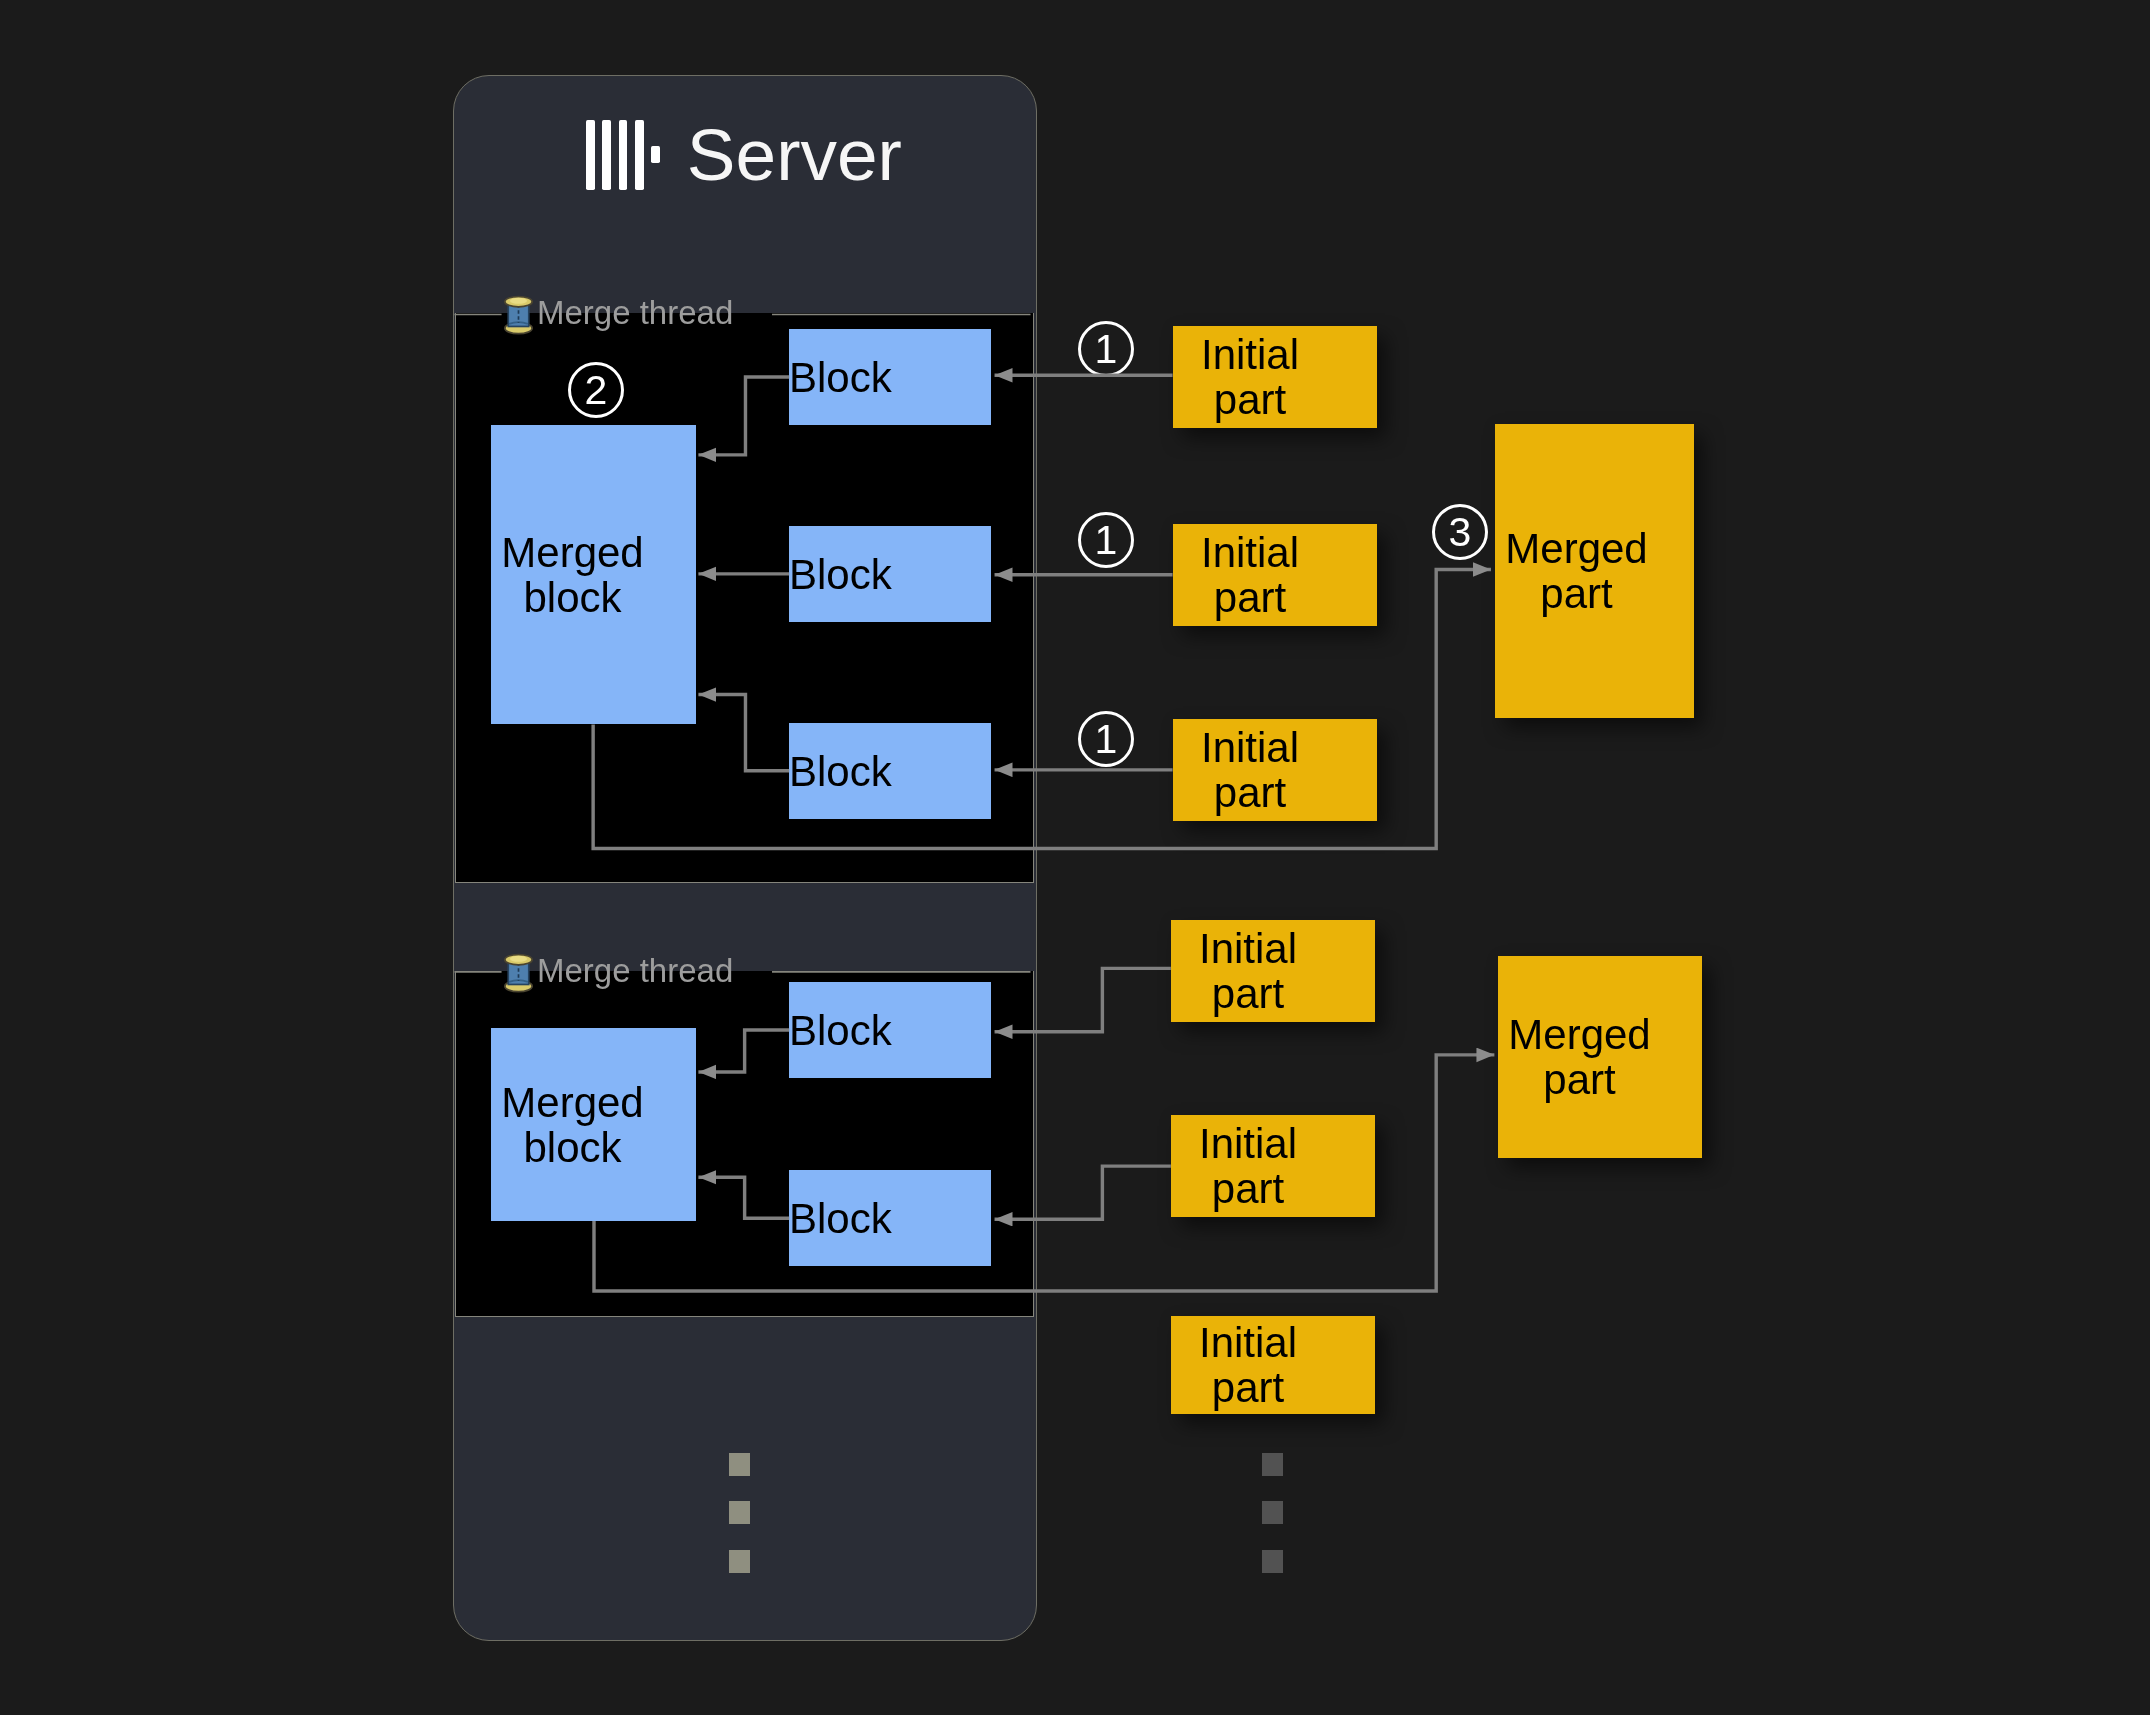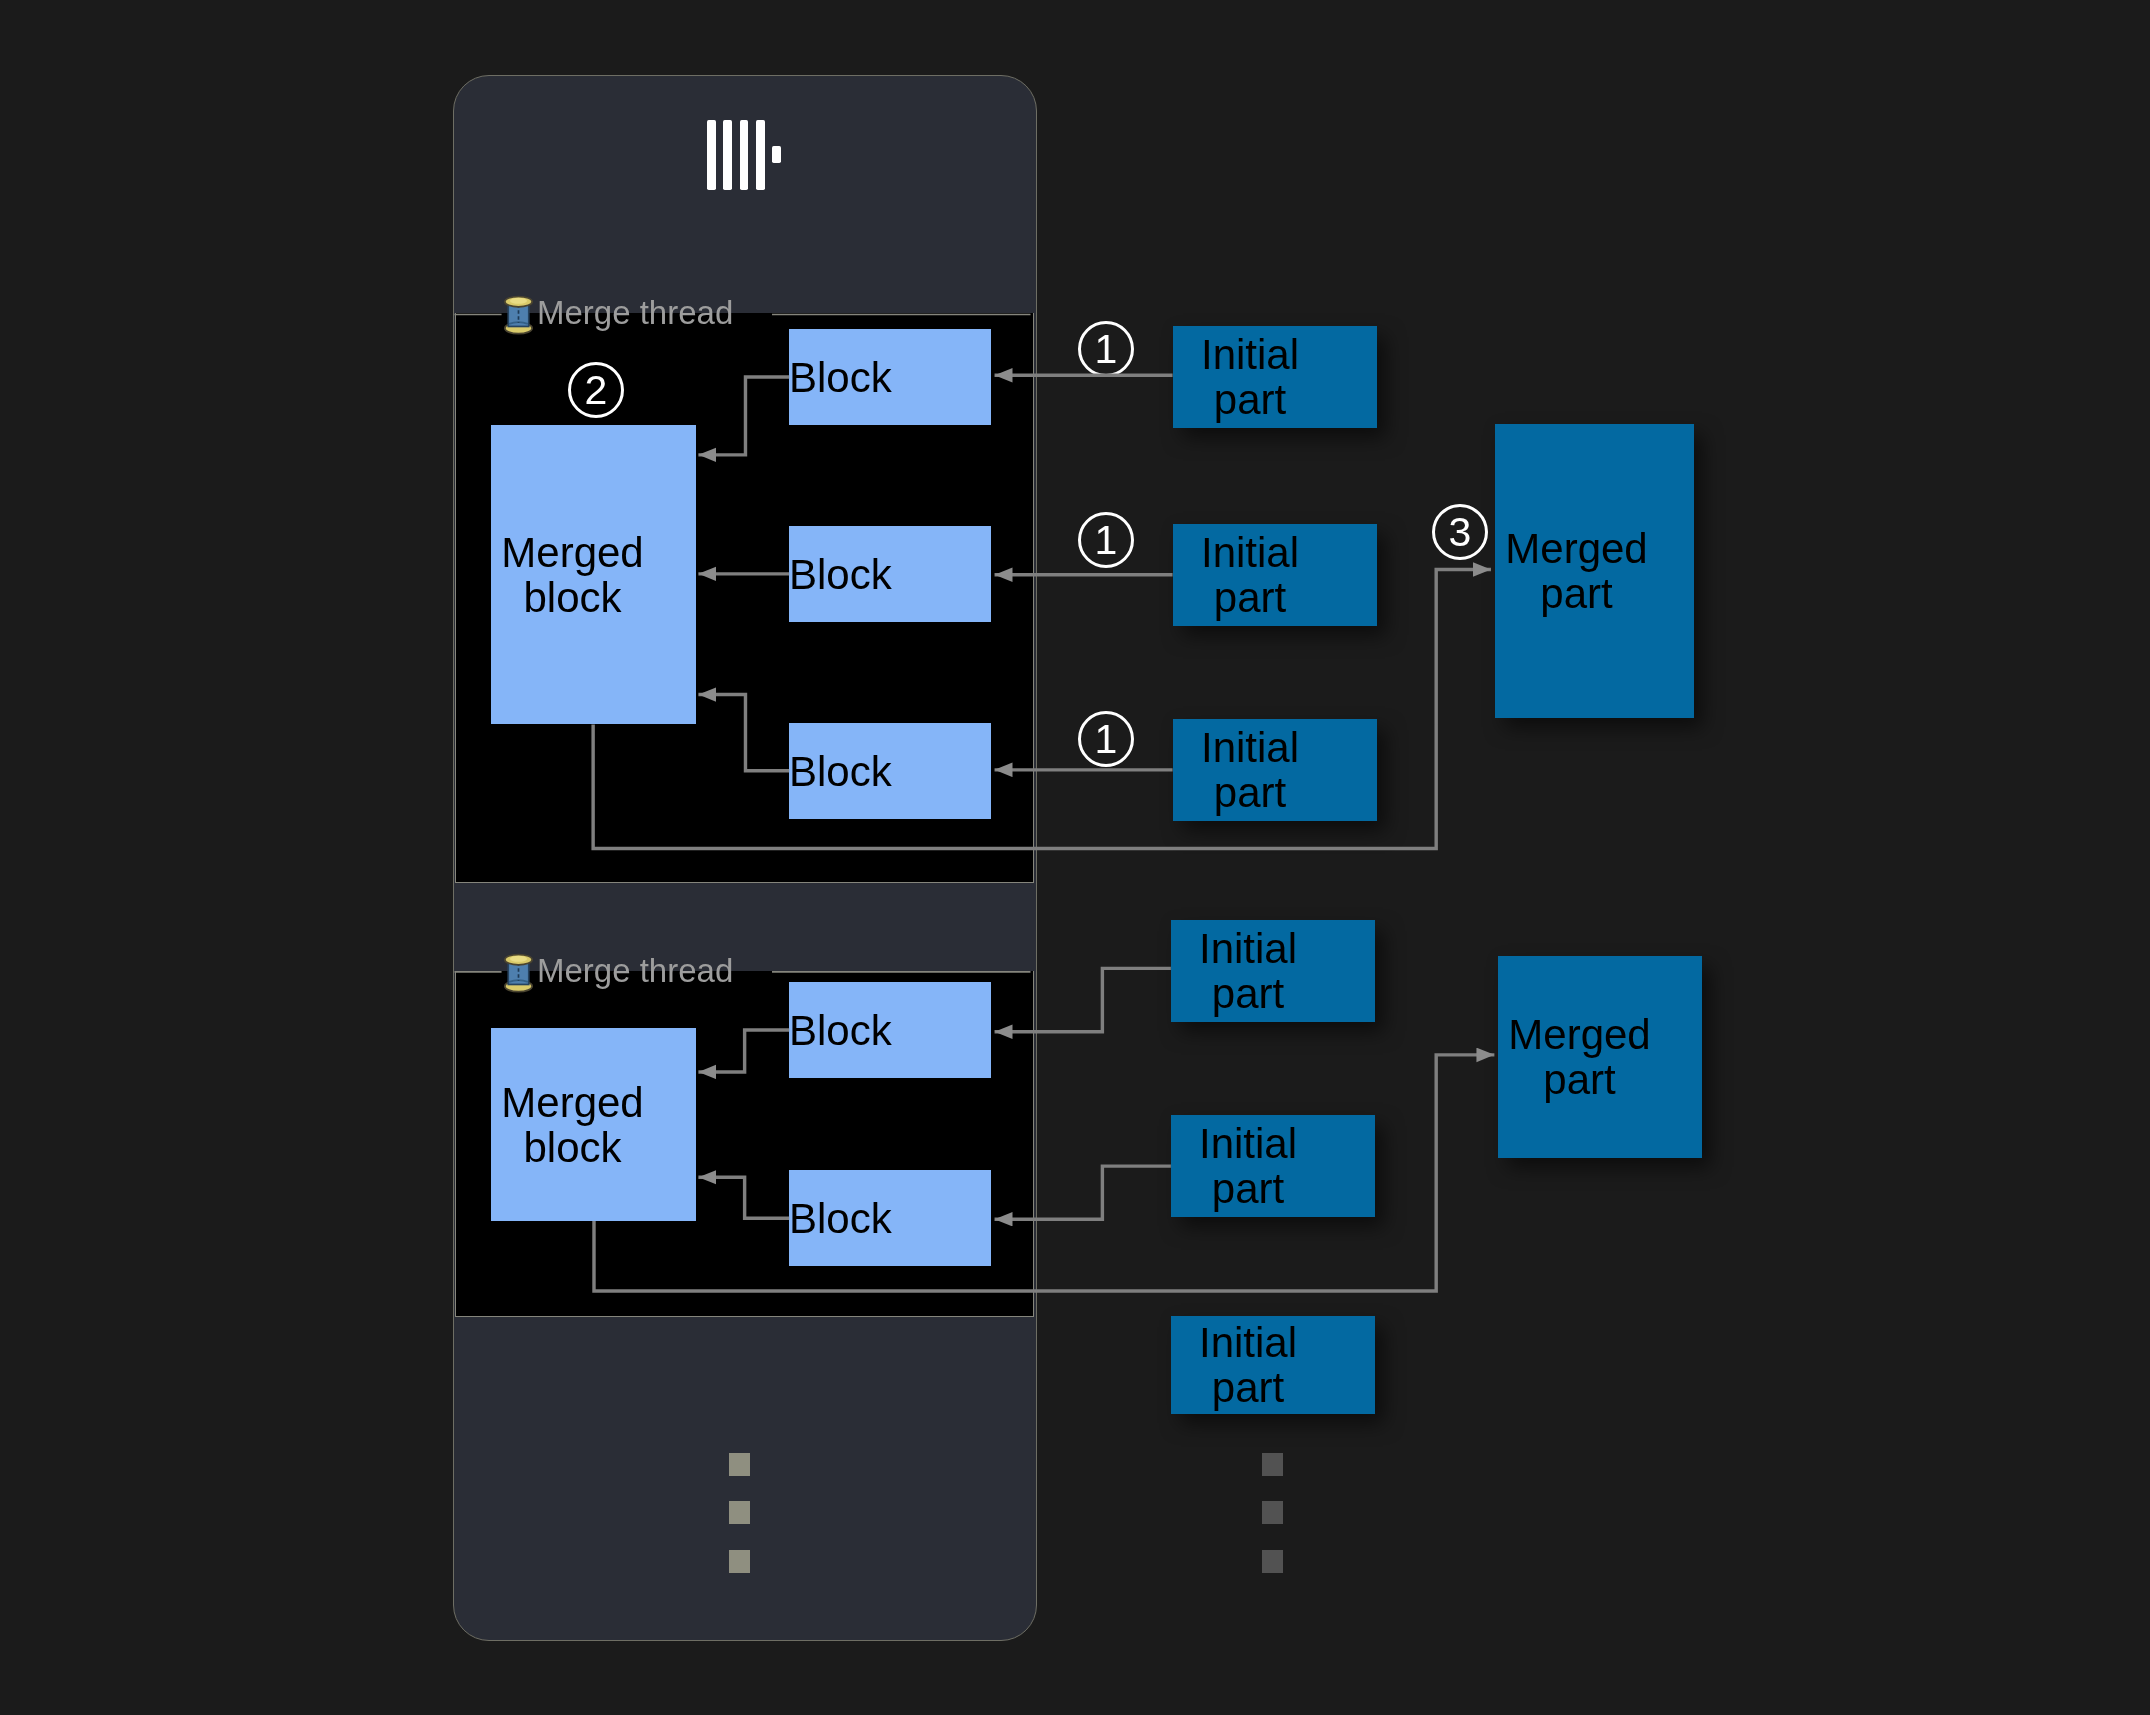--- a/index.html
+++ b/index.html
@@ -25,21 +25,21 @@
   .section-2{top:971px;height:345px;}
 
   .legend{display:flex;align-items:flex-start;gap:2px;height:41px;}
   .legend-text{color:#9d9d9d;font-size:33px;white-space:nowrap;}
 
   
   .box{display:flex;align-items:center;justify-content:flex-start;
     text-align:center;color:#000;font-size:42px;line-height:45px;}
   .box .box-label{max-width:163px;}
   .blue{background:#85b5f8;}
-  .yellow{background:#0369a1;box-shadow:8.6px 10.3px 19px rgba(0,0,0,0.55);}
+  .yellow{background:#eab308;box-shadow:8.6px 10.3px 19px rgba(0,0,0,0.55);}
 
   
   .num-circle{width:50px;height:50px;border:3.4px solid #ffffff;border-radius:50%;
     color:#ffffff;font-size:41px;display:flex;align-items:center;justify-content:center;}
 
   
   .sq{width:21.4px;height:23px;}
   .sq-left{background:#8f8f80;}
   .sq-right{background:#525252;}
 
@@ -51,20 +51,21 @@
 <div class="abs server-panel"></div>
 
 <div class="abs server-header">
   <div class="logo">
     <div class="bar"></div>
       <div class="bar"></div>
       <div class="bar"></div>
       <div class="bar"></div>
     <div class="dot"></div>
   </div>
+  <div class="server-title">Server</div>
 </div>
 
 <div class="abs thread-section section-1"></div>
 <div class="abs thread-section section-2"></div>
 
 <svg width="0" height="0" style="position:absolute">
   <defs>
     <g id="spool">
       <ellipse cx="19" cy="40" rx="16" ry="6.5" fill="#d9ca6a" stroke="#4a4430" stroke-width="2"></ellipse>
       <rect x="7" y="9" width="24" height="29" fill="#4e7fae" stroke="#26435f" stroke-width="2"></rect>

